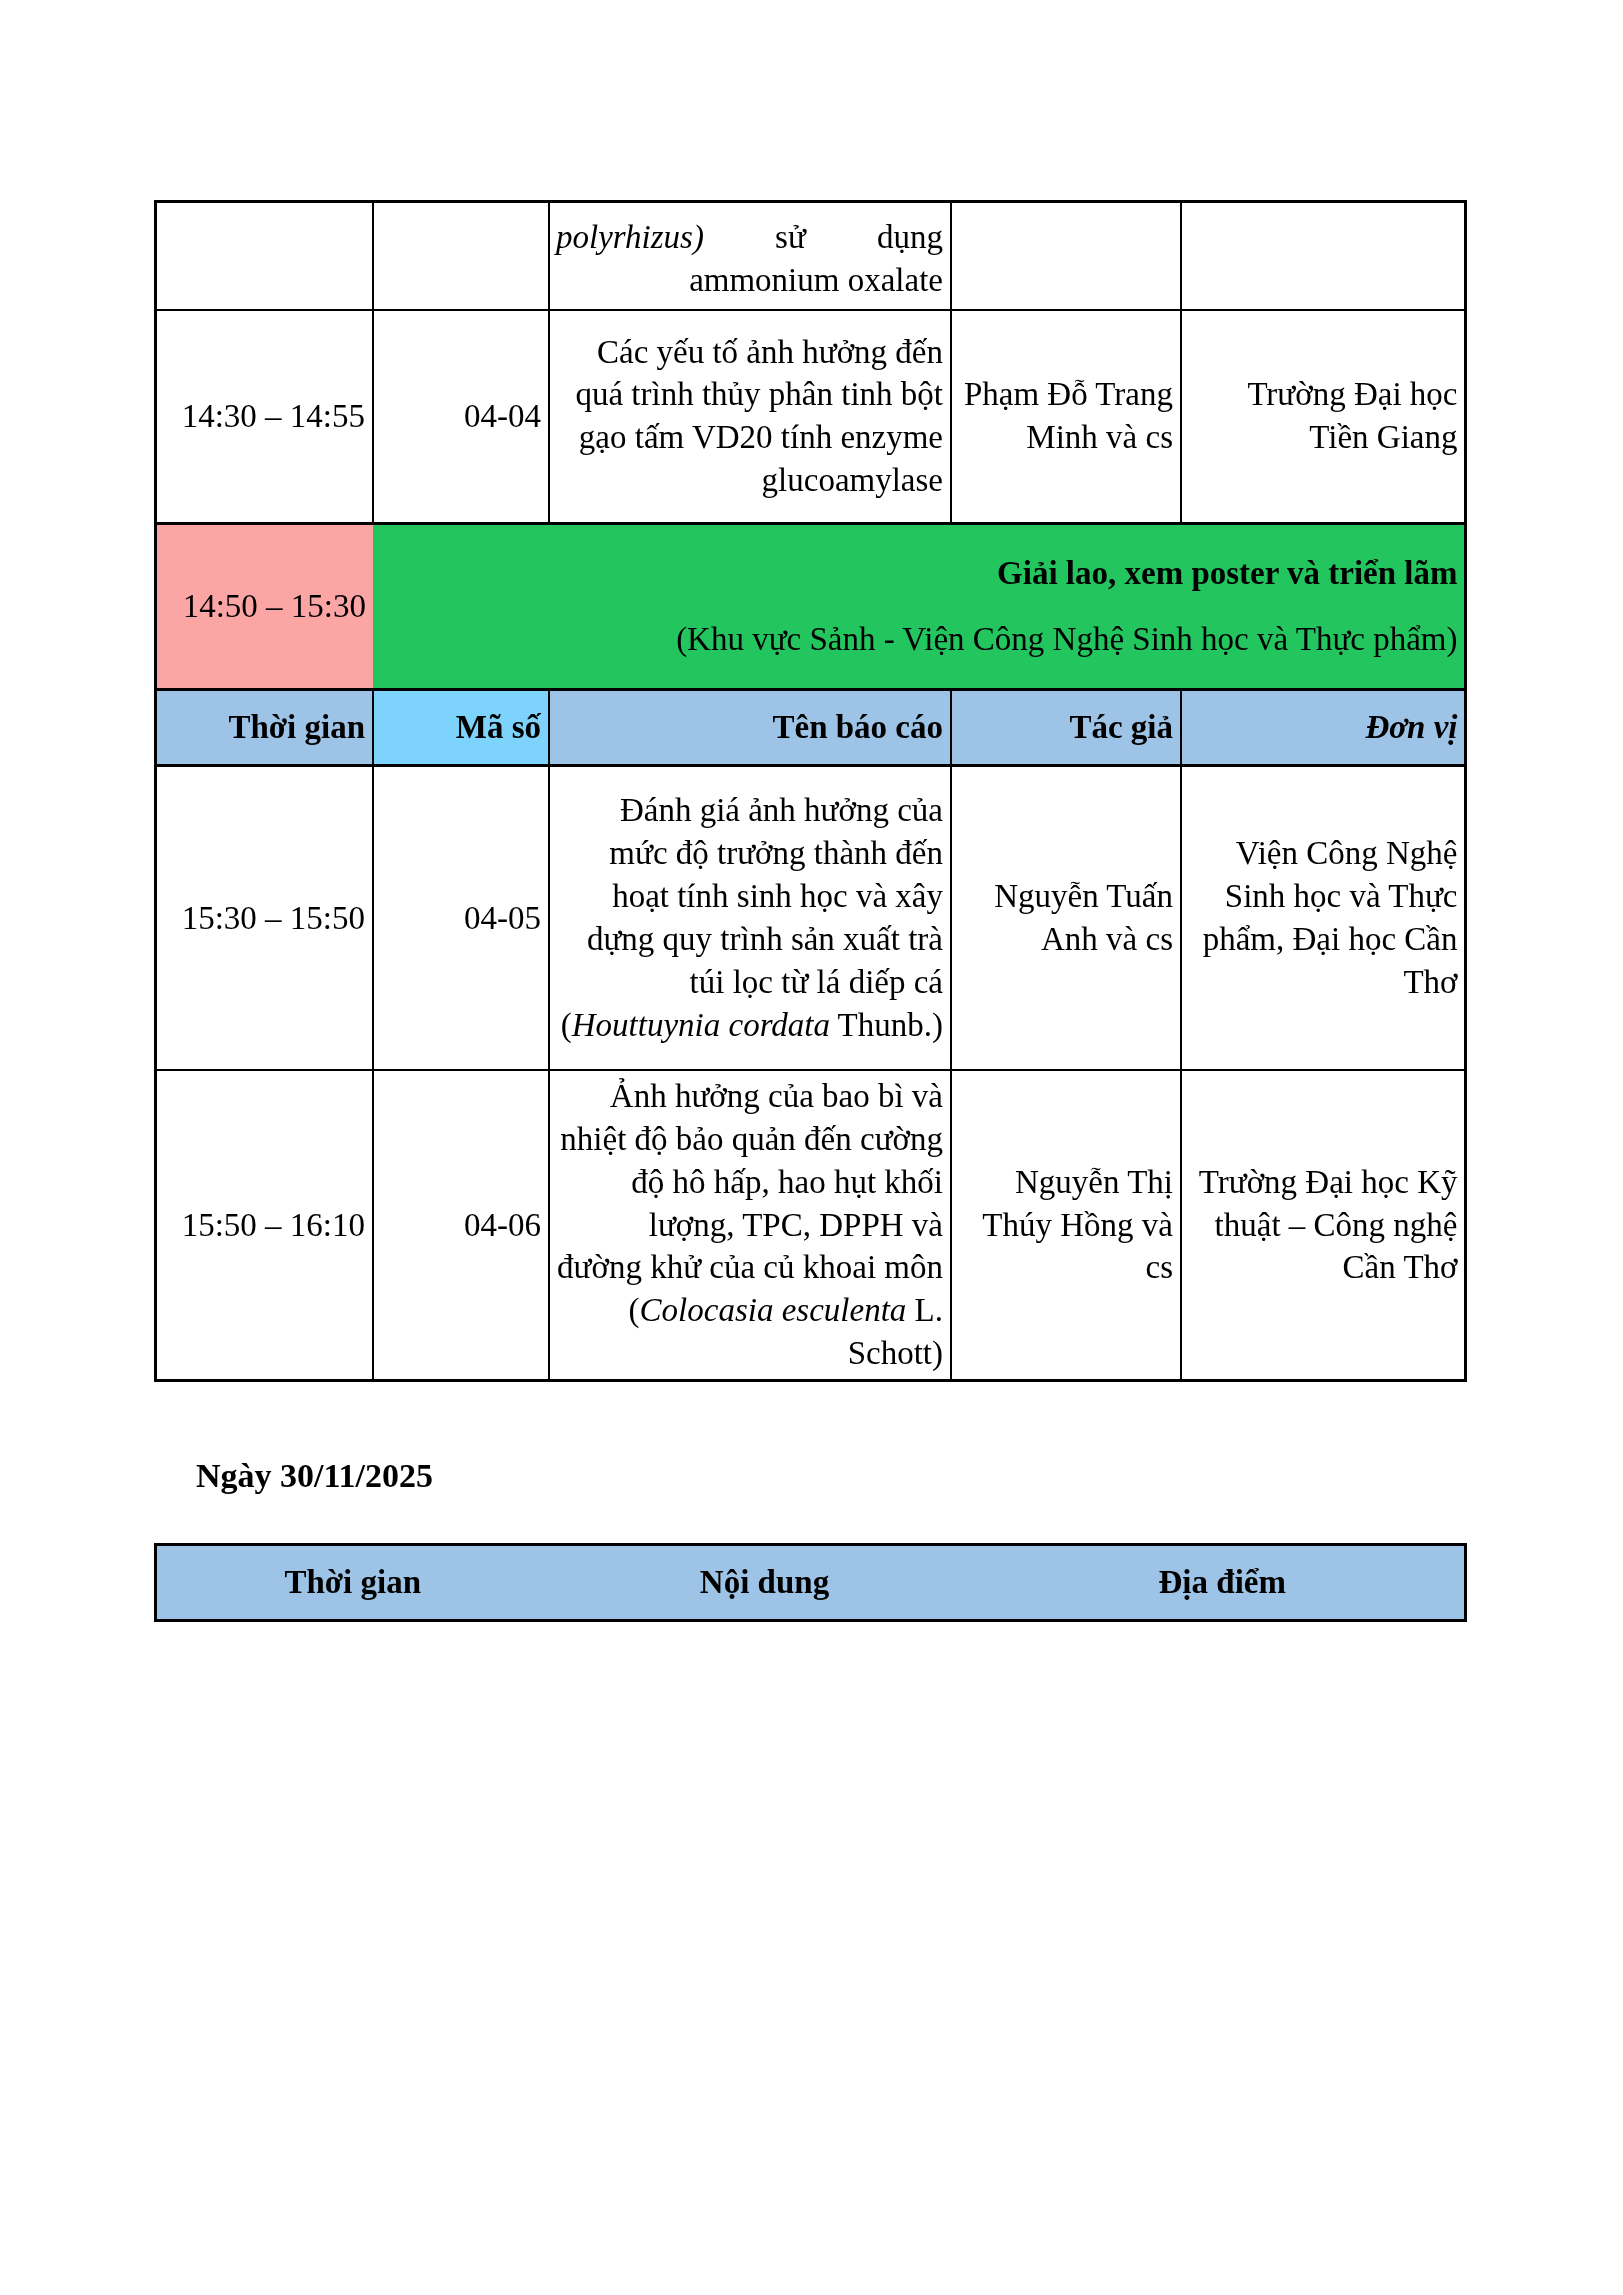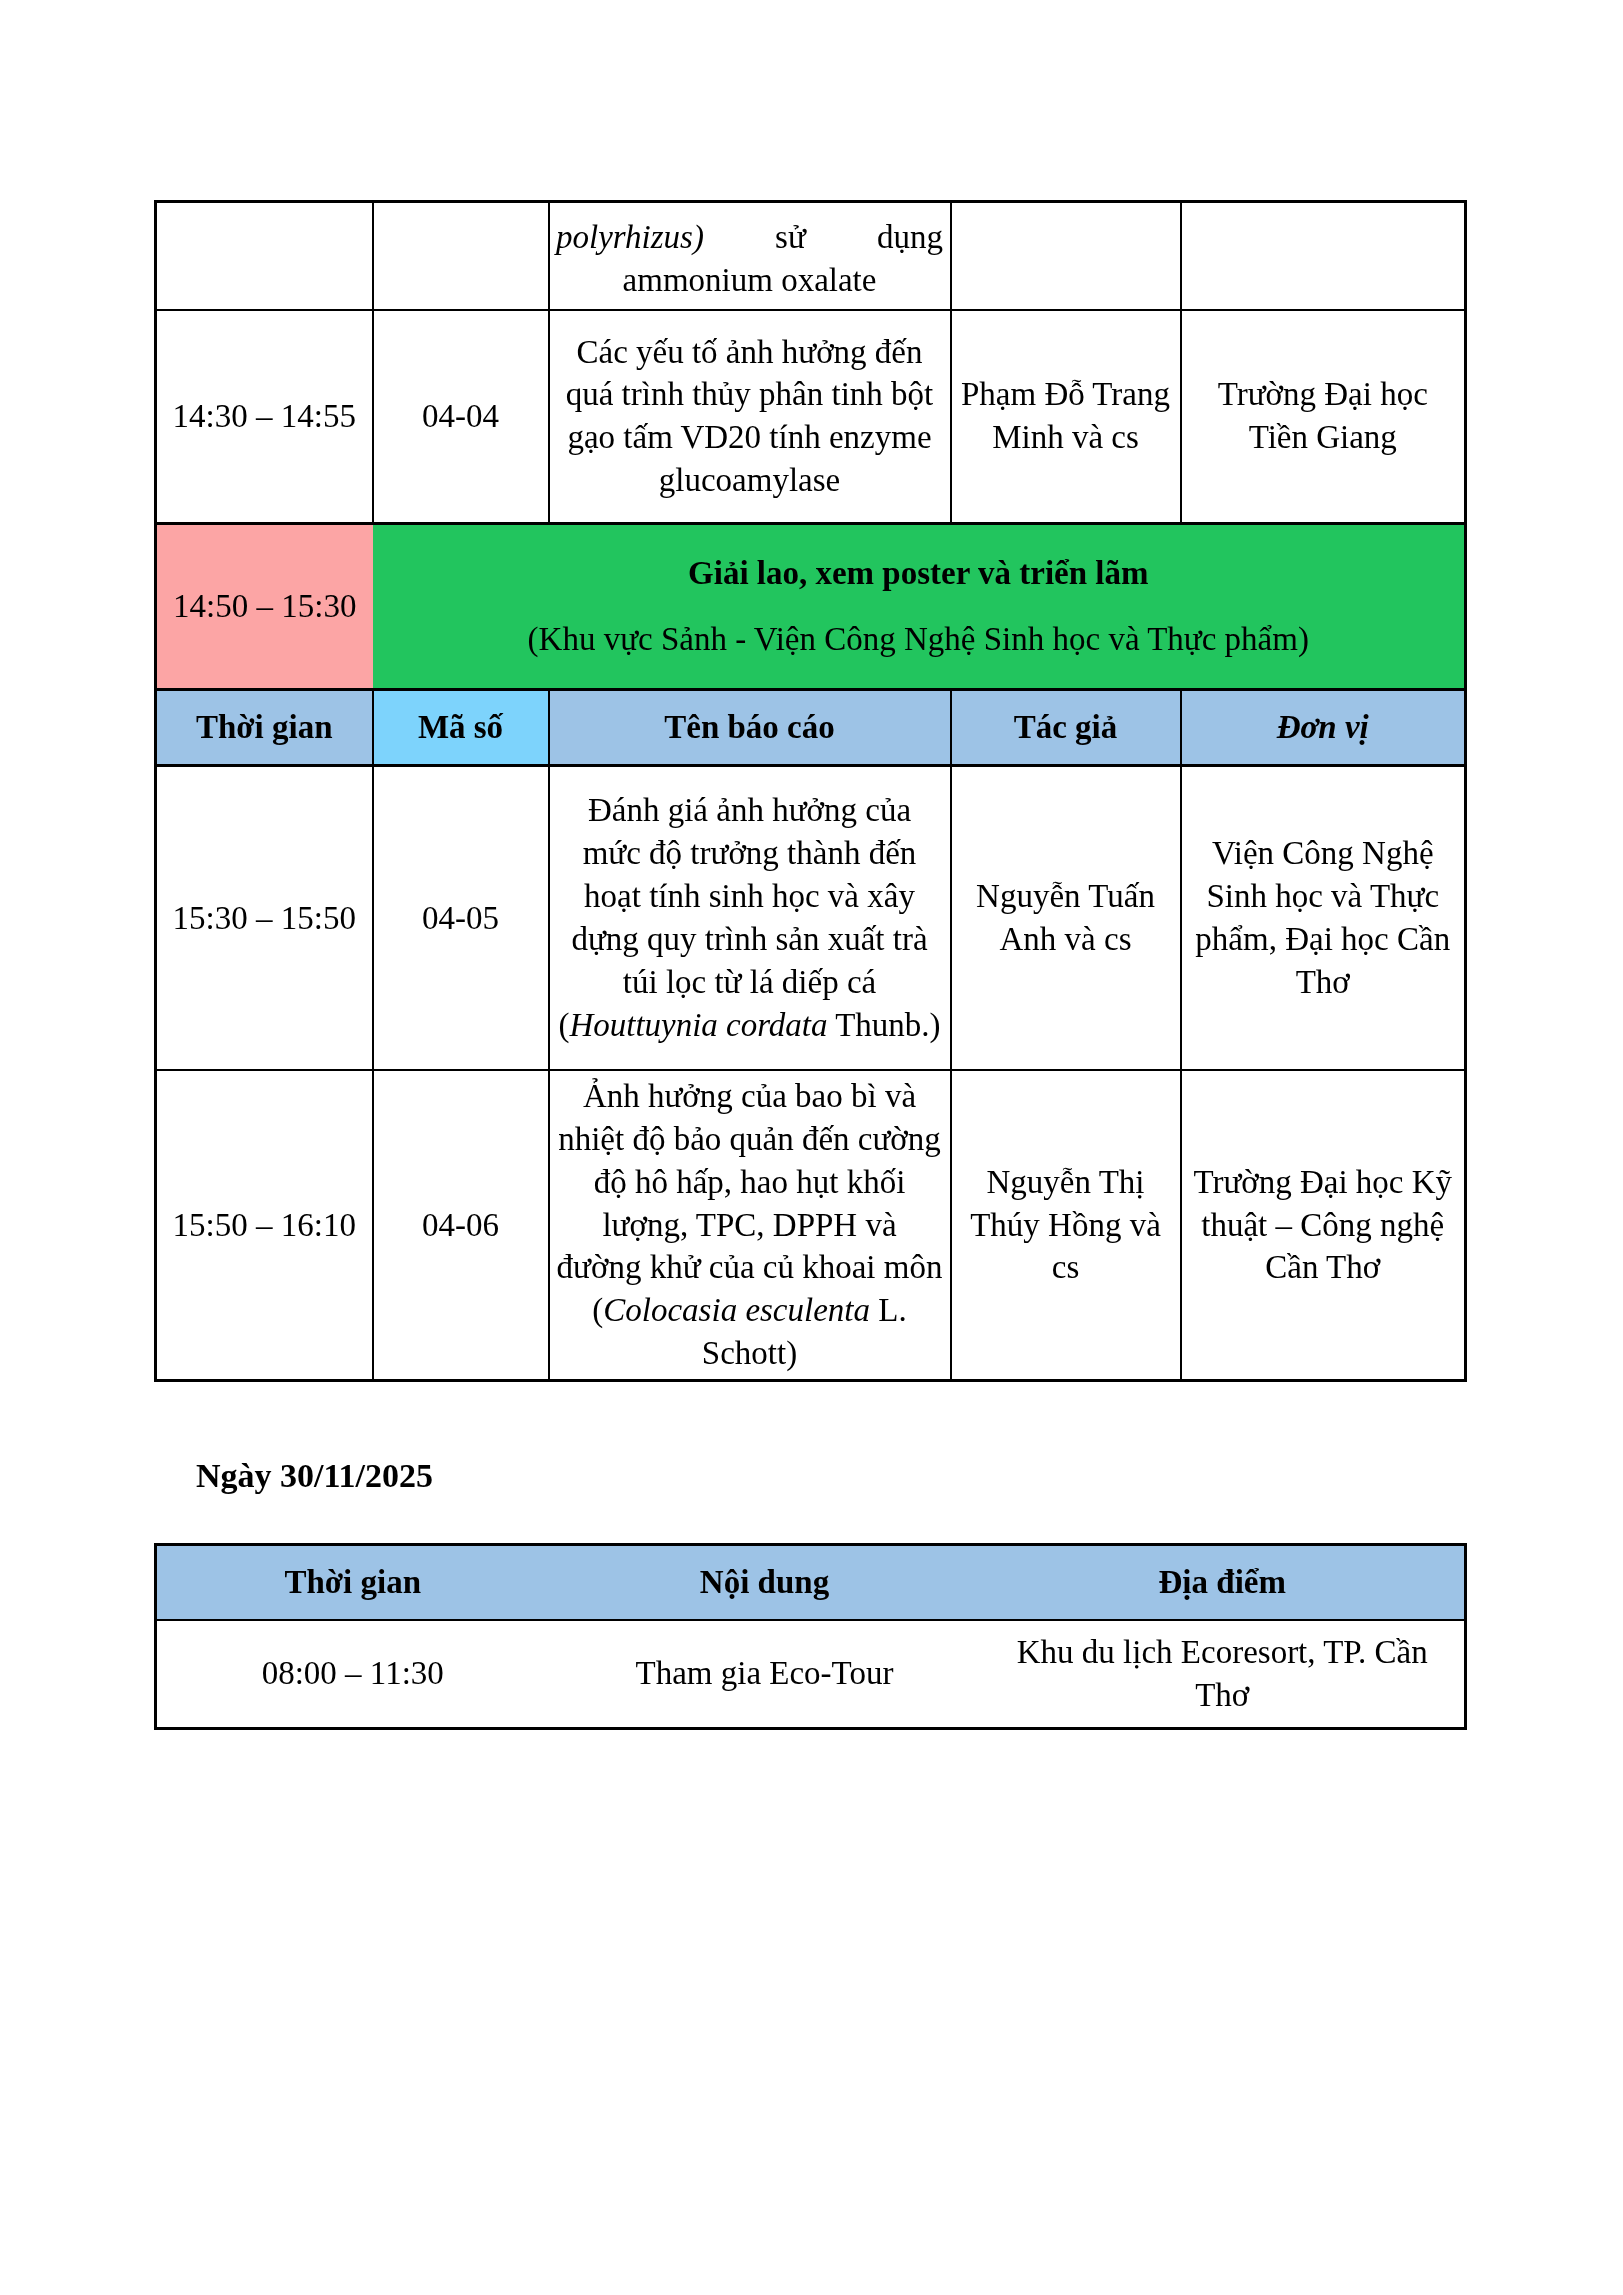--- a/index.html
+++ b/index.html
@@ -19,21 +19,21 @@
     left:154px;
     width:1309px;
     border-collapse:collapse;
     table-layout:fixed;
     border:3.9px solid #000;
   }
   table.t1{top:200px;}
   table.t1 td{
     border:2.6px solid #000;
     vertical-align:middle;
-    text-align:center;
+    text-align:right;
     padding:3.9px 6.5px;
     word-wrap:break-word;
   }
   
   tr.row-cont  > td{height:89px;}
   tr.row-0404  > td{height:203px;}
   tr.row-break > td{height:156px;}
   tr.row-head  > td{height:65px;}
   tr.row-0405  > td{height:294px;}
   tr.row-0406  > td{height:296px;}
@@ -165,22 +165,17 @@
       <col style="width:393px">
       <col style="width:432px">
       <col style="width:485px">
     </colgroup>
     <tbody>
         <tr class="row-head">
       <td style="background-color: rgb(157, 195, 230);">Thời gian</td>
       <td style="background-color: rgb(157, 195, 230);">Nội dung</td>
       <td style="background-color: rgb(157, 195, 230);">Địa điểm</td>
     </tr>
-    <tr class="row-data">
-      <td>08:00 – 11:30</td>
-      <td>Tham gia Eco-Tour</td>
-      <td>Khu du lịch Ecoresort, TP. Cần Thơ</td>
-    </tr>
   </tbody>
     </table>
 
 </div>
 
 
 </body></html>

